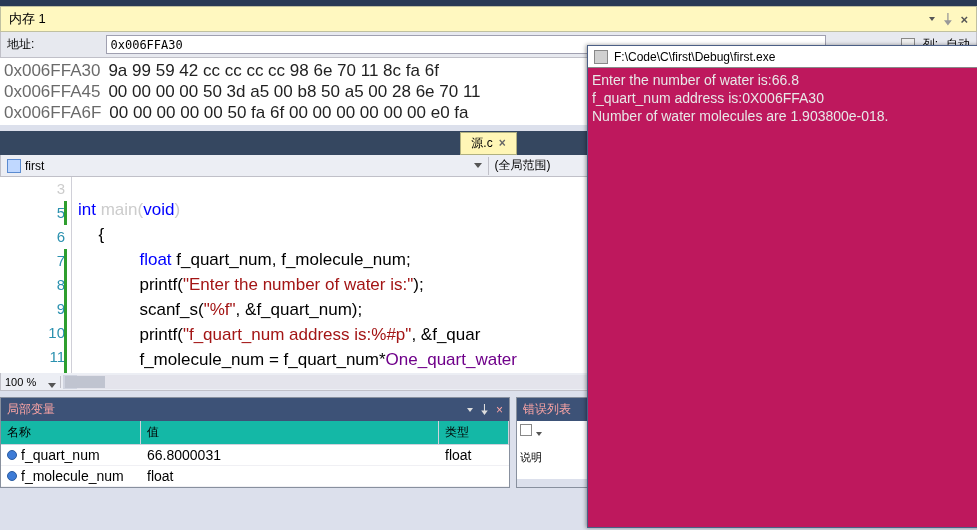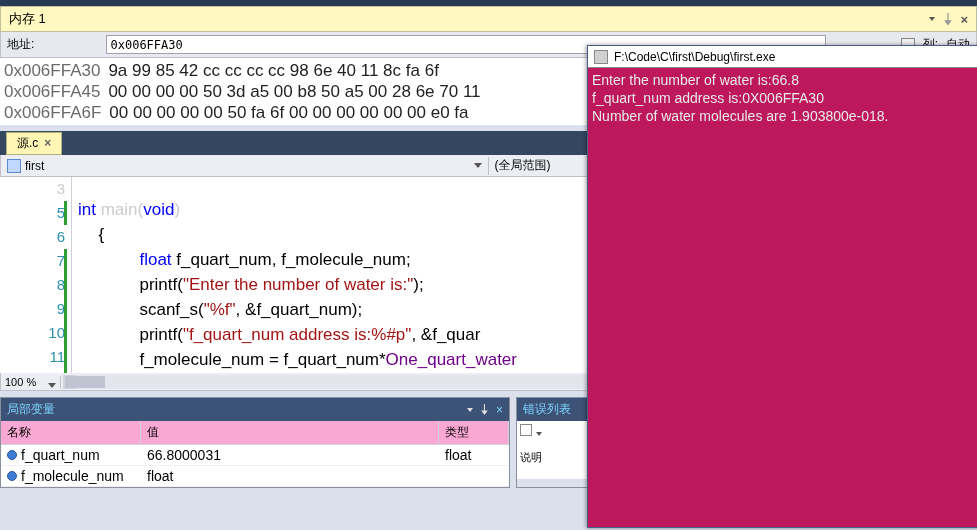--- a/index.html
+++ b/index.html
@@ -13,21 +13,21 @@
 .mem-addrrow { display:flex; align-items:center; gap:6px; background:#e7e9ef; border:1px solid #c0c0c8; border-top:none; padding:3px 6px;justify-content:space-between; }
 .mem-addrrow label { font-size:12px; }
 .mem-addrrow input { flex:0 0 720px; height:19px; border:1px solid #a0a0b0; padding:0 4px; font-size:12px; font-family:Consolas,monospace; }
 .mem-extra { display:flex; gap:8px; align-items:center; font-size:12px; margin-left:4px; }
 .smallbtn { width:14px; height:14px; border:1px solid #888; background:#eee; }
 .mem-dump { background:#fff; padding:2px 4px; font-family:Consolas,monospace; font-size:17px; color:#222; line-height:21px; }
 .mem-dump .addr { color:#6a6a6a; margin-right:8px; }
 .mem-dump .row { white-space:pre; }
 
 .src-panel { margin-top:6px; }
-.tabstrip { background:#354760; display:flex; align-items:center; padding:0 6px; height:24px; }
+.tabstrip { background:#354760; display:flex; align-items:center; padding:0 6px; height:24px;justify-content:center; }
 .tab { background:#fff6b6; border:1px solid #b0b080; padding:2px 10px; font-size:12px; display:flex; align-items:center; gap:6px; }
 .tab .x { font-weight:bold; color:#666; cursor:pointer; }
 .src-toolbar { background:#eceef4; border:1px solid #c0c0c8; border-top:none; display:flex; align-items:center; height:22px; }
 .src-toolbar .combo { flex:1; border-right:1px solid #c0c0c8; padding:2px 6px; display:flex; justify-content:space-between; align-items:center; font-size:12px; }
 .src-toolbar .sqicon { width:14px; height:14px; background:#c0d8ff; border:1px solid #5b8bd0; margin-right:4px; }
 .dd { width:0; height:0; border-left:4px solid transparent; border-right:4px solid transparent; border-top:5px solid #555; }
 .editor { display:flex; background:#fff; height:196px; position:relative; overflow:hidden; }
 .gutter { width:72px; background:#fff; border-right:1px solid #d0d0d8; font-family:Consolas,monospace; font-size:15px; color:#2b91af; text-align:right; padding-right:6px; line-height:24px; }
 .bar { position:absolute; left:64px; width:3px; background:#2e9e2e; top:0; height:24px; }
 .code { font-family:Consolas,monospace; font-size:17px; line-height:24px; white-space:pre; padding-left:6px; color:#000; position:relative; top:-4px; }
@@ -35,25 +35,25 @@
 .str { color:#a31515; }
 .mac { color:#6f008a; }
 .zoombar { background:#eceef4; border:1px solid #c0c0c8; border-top:none; display:flex; align-items:center; height:18px; font-size:11px; }
 .zoombar .zoom { width:60px; border-right:1px solid #c0c0c8; padding:0 4px; display:flex; justify-content:space-between; align-items:flex-end; }
 .scroll-h { flex:1; height:14px; background:#e4e4ec; margin:2px; position:relative; }
 .scroll-h .thumb { position:absolute; left:2px; width:40px; top:1px; bottom:1px; background:#c0c4d0; }
 .scroll-h .ar { position:absolute; top:0; bottom:0; width:14px; background:#d0d4e0; display:flex; align-items:center; justify-content:center; }
 
 .bot { display:flex; gap:6px; margin-top:6px; }
 .locals { width:510px; border:1px solid #88909e; }
-.panel-hdr { background:#3d5277; color:#7dd3fc; font-size:12px; padding:3px 6px; display:flex; justify-content:space-between; align-items:center; }
+.panel-hdr { background:#3d5277; color:#fca5a5; font-size:12px; padding:3px 6px; display:flex; justify-content:space-between; align-items:center; }
 .panel-hdr .right { display:flex; gap:6px; align-items:center; }
 .pinw { width:11px; height:11px; background:#ddd; clip-path:polygon(45% 0,55% 0,55% 60%,80% 60%,50% 100%,20% 60%,45% 60%); }
 .tbl { background:#fff; }
-.tbl-head { display:flex; background:#f9a8d4; border-bottom:1px solid #cfd2dc; font-size:12px; }
+.tbl-head { display:flex; background:#14b8a6; border-bottom:1px solid #cfd2dc; font-size:12px; }
 .tbl-head div { padding:3px 6px; border-right:1px solid #cfd2dc; }
 .c1 { width:140px; } .c2 { flex:1; } .c3 { width:70px; }
 .tbl-row { display:flex; font-size:14px; border-bottom:1px solid #f0f0f4; }
 .tbl-row div { padding:2px 6px; }
 .varicon { width:10px; height:10px; background:#3d7bd6; border-radius:50%; display:inline-block; margin-right:4px; border:1px solid #2b5ca0; }
 .errors { width:90px; border:1px solid #88909e; }
 .errors .body { background:#fff; height:58px; padding:3px; font-size:11px; }
 .errors .ficon { width:12px; height:12px; border:1px solid #888; display:inline-block; margin-right:4px; }
 
 .console { position:absolute; left:587px; top:45px; width:395px; height:483px; background:#be185d; border:1px solid #4b5f86; box-shadow:-1px 0 4px rgba(0,0,0,.4); }
@@ -79,21 +79,21 @@
   <div class="mem-addrrow">
     <label>地址:</label>
     <input type="text" value="0x006FFA30" style="">
     <span class="mem-extra">
       <span class="smallbtn"></span>
       <span>列:</span>
       <span>自动</span>
     </span>
   </div>
   <div class="mem-dump">
-    <div class="row"><span class="addr">0x006FFA30</span><span>9a 99 85 42 cc cc cc cc 98 6e 40 11 8c fa 6f </span></div>
+    <div class="row"><span class="addr">0x006FFA30</span><span>9a 99 59 42 cc cc cc cc 98 6e 70 11 8c fa 6f </span></div>
     <div class="row"><span class="addr">0x006FFA45</span><span>00 00 00 00 50 3d a5 00 b8 50 a5 00 28 6e 70 11</span></div>
     <div class="row"><span class="addr">0x006FFA6F</span><span>00 00 00 00 00 50 fa 6f 00 00 00 00 00 00 e0 fa</span></div>
   </div>
 </div>
 
 <div class="src-panel">
   <div class="tabstrip">
     <div class="tab">
       <span>源.c</span>
       <span class="x">×</span>

